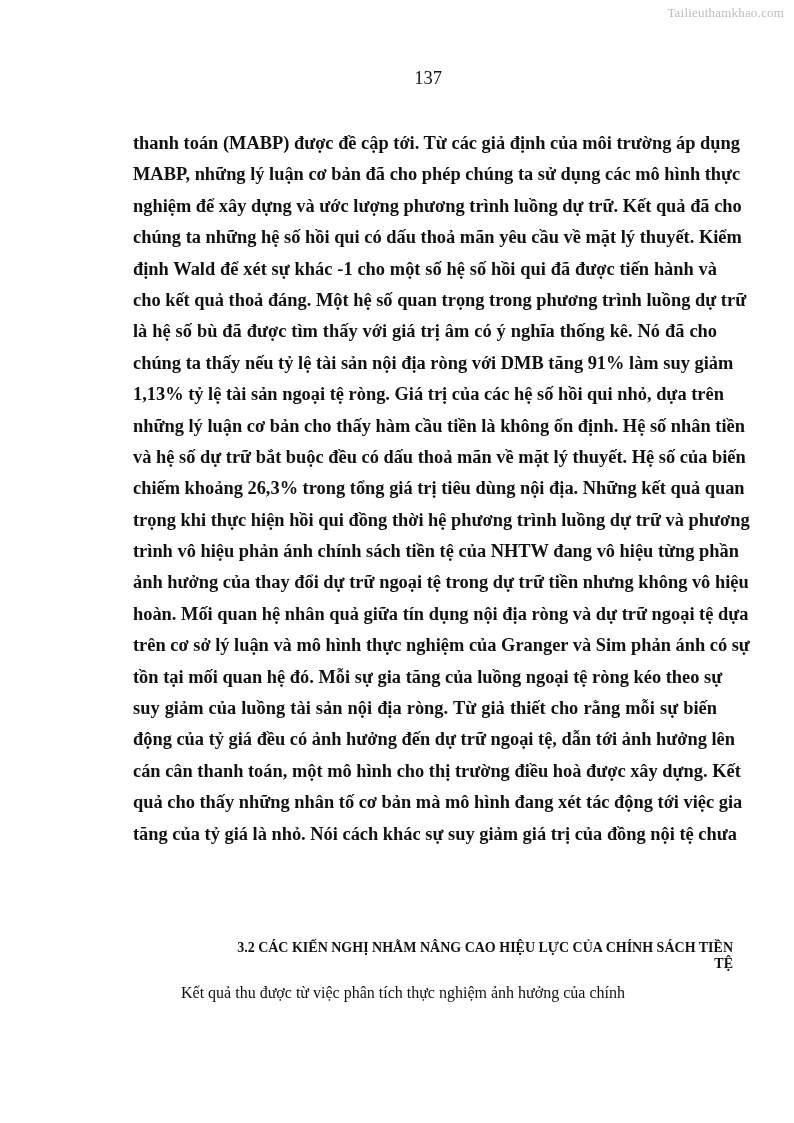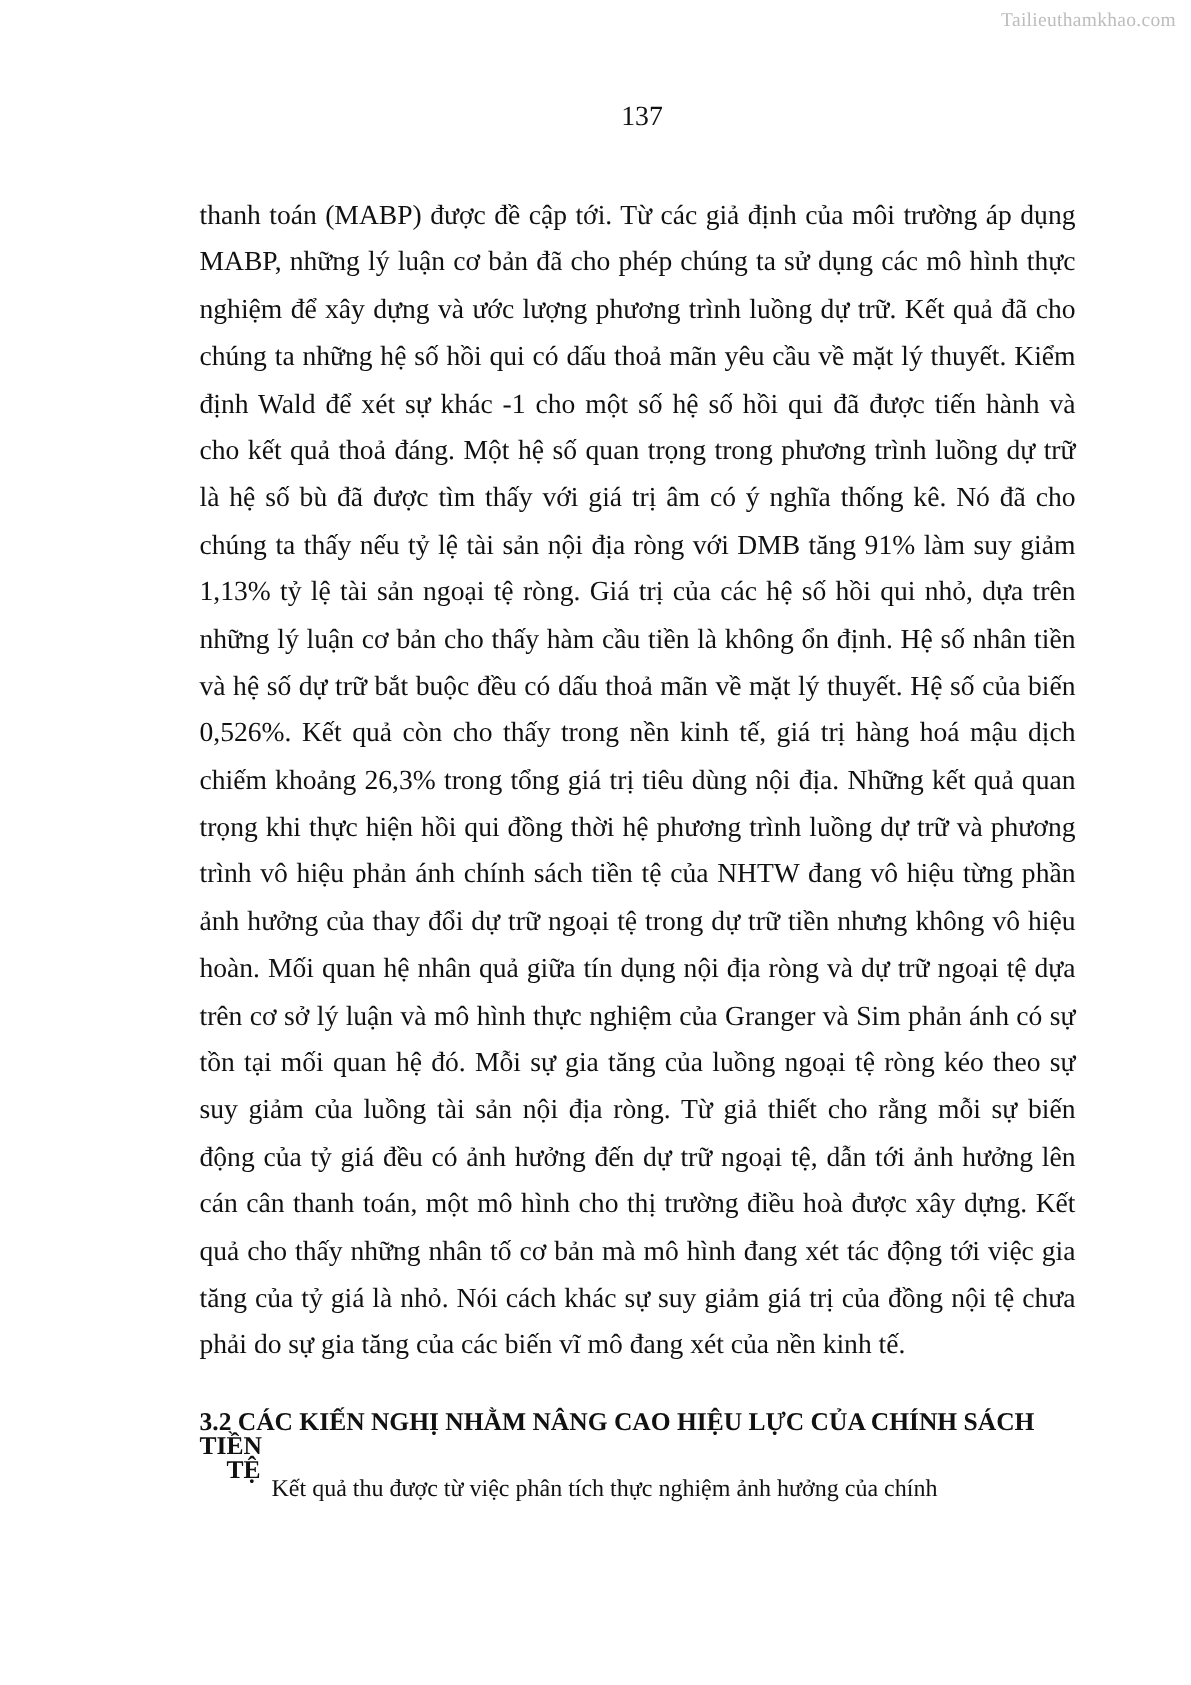--- a/index.html
+++ b/index.html
@@ -2,26 +2,26 @@
 <html><head>
 <meta charset="utf-8">
 <style>
   html, body { margin:0; padding:0; background:#ffffff; }
   body { width:794px; height:1123px; position:relative; overflow:hidden;
          font-family:"Liberation Serif", "DejaVu Serif", serif; color:#111; }
   .watermark { position:absolute; top:5px; right:10px; font-family:Liberation Serif, serif;
                font-size:13px; color:#bdbdbd; letter-spacing:0.2px; }
   .page-number { position:absolute; top:68px; left:0; width:100%; text-align:center;
                  font-size:18.5px; margin-left:31px; }
-  .body-text { position:absolute; left:133px; width:584px; top:128px; margin:0; }
+  .body-text { position:absolute; left:133px; width:584px; top:128px; margin:0;font-weight:bold; }
   .line { display:block; font-size:18.4px; line-height:31.4px; height:31.4px;
           text-align:justify; text-align-last:justify; white-space:nowrap; overflow:visible; }
   .line.last { text-align-last:left; }
   .heading { position:absolute; left:133px; width:600px; top:940px; margin:0;
-             font-weight:bold; font-size:17px; line-height:16px; }
+             font-weight:bold; font-size:14px; line-height:16px;text-align:right; }
   .heading .h-line2 { display:block; padding-left:18px; }
   .para2 { position:absolute; left:181px; top:984px; font-size:16px; margin:0; white-space:nowrap; }
 </style>
 </head>
 <body>
 
 <div class="watermark">Tailieuthamkhao.com</div>
 
 <div class="page-number">137</div>
 
@@ -30,34 +30,32 @@
   <span class="line">MABP, những lý luận cơ bản đã cho phép chúng ta sử dụng các mô hình thực</span>
   <span class="line">nghiệm để xây dựng và ước lượng phương trình luồng dự trữ. Kết quả đã cho</span>
   <span class="line">chúng ta những hệ số hồi qui có dấu thoả mãn yêu cầu về mặt lý thuyết. Kiểm</span>
   <span class="line">định Wald để xét sự khác -1 cho một số hệ số hồi qui đã được tiến hành và</span>
   <span class="line">cho kết quả thoả đáng. Một hệ số quan trọng trong phương trình luồng dự trữ</span>
   <span class="line">là hệ số bù đã được tìm thấy với giá trị âm có ý nghĩa thống kê. Nó đã cho</span>
   <span class="line">chúng ta thấy nếu tỷ lệ tài sản nội địa ròng với DMB tăng 91% làm suy giảm</span>
   <span class="line">1,13% tỷ lệ tài sản ngoại tệ ròng. Giá trị của các hệ số hồi qui nhỏ, dựa trên</span>
   <span class="line">những lý luận cơ bản cho thấy hàm cầu tiền là không ổn định. Hệ số nhân tiền</span>
   <span class="line">và hệ số dự trữ bắt buộc đều có dấu thoả mãn về mặt lý thuyết. Hệ số của biến</span>
-  <span class="line">0,526%. Kết quả còn cho thấy trong nền kinh tế, giá trị hàng hoá mậu dịch</span>
   <span class="line">chiếm khoảng 26,3% trong tổng giá trị tiêu dùng nội địa. Những kết quả quan</span>
   <span class="line">trọng khi thực hiện hồi qui đồng thời hệ phương trình luồng dự trữ và phương</span>
   <span class="line">trình vô hiệu phản ánh chính sách tiền tệ của NHTW đang vô hiệu từng phần</span>
   <span class="line">ảnh hưởng của thay đổi dự trữ ngoại tệ trong dự trữ tiền nhưng không vô hiệu</span>
   <span class="line">hoàn. Mối quan hệ nhân quả giữa tín dụng nội địa ròng và dự trữ ngoại tệ dựa</span>
   <span class="line">trên cơ sở lý luận và mô hình thực nghiệm của Granger và Sim phản ánh có sự</span>
   <span class="line">tồn tại mối quan hệ đó. Mỗi sự gia tăng của luồng ngoại tệ ròng kéo theo sự</span>
   <span class="line">suy giảm của luồng tài sản nội địa ròng. Từ giả thiết cho rằng mỗi sự biến</span>
   <span class="line">động của tỷ giá đều có ảnh hưởng đến dự trữ ngoại tệ, dẫn tới ảnh hưởng lên</span>
   <span class="line">cán cân thanh toán, một mô hình cho thị trường điều hoà được xây dựng. Kết</span>
   <span class="line">quả cho thấy những nhân tố cơ bản mà mô hình đang xét tác động tới việc gia</span>
   <span class="line">tăng của tỷ giá là nhỏ. Nói cách khác sự suy giảm giá trị của đồng nội tệ chưa</span>
-  <span class="line last">phải do sự gia tăng của các biến vĩ mô đang xét của nền kinh tế.</span>
 </div>
 
 <div class="heading">
   <span>3.2  CÁC  KIẾN NGHỊ  NHẰM NÂNG CAO HIỆU LỰC CỦA CHÍNH SÁCH TIỀN</span>
   <span class="h-line2">TỆ</span>
 </div>
 
 <div class="para2">Kết quả thu được từ việc phân tích thực nghiệm ảnh hưởng của chính</div>
 
 </body></html>

